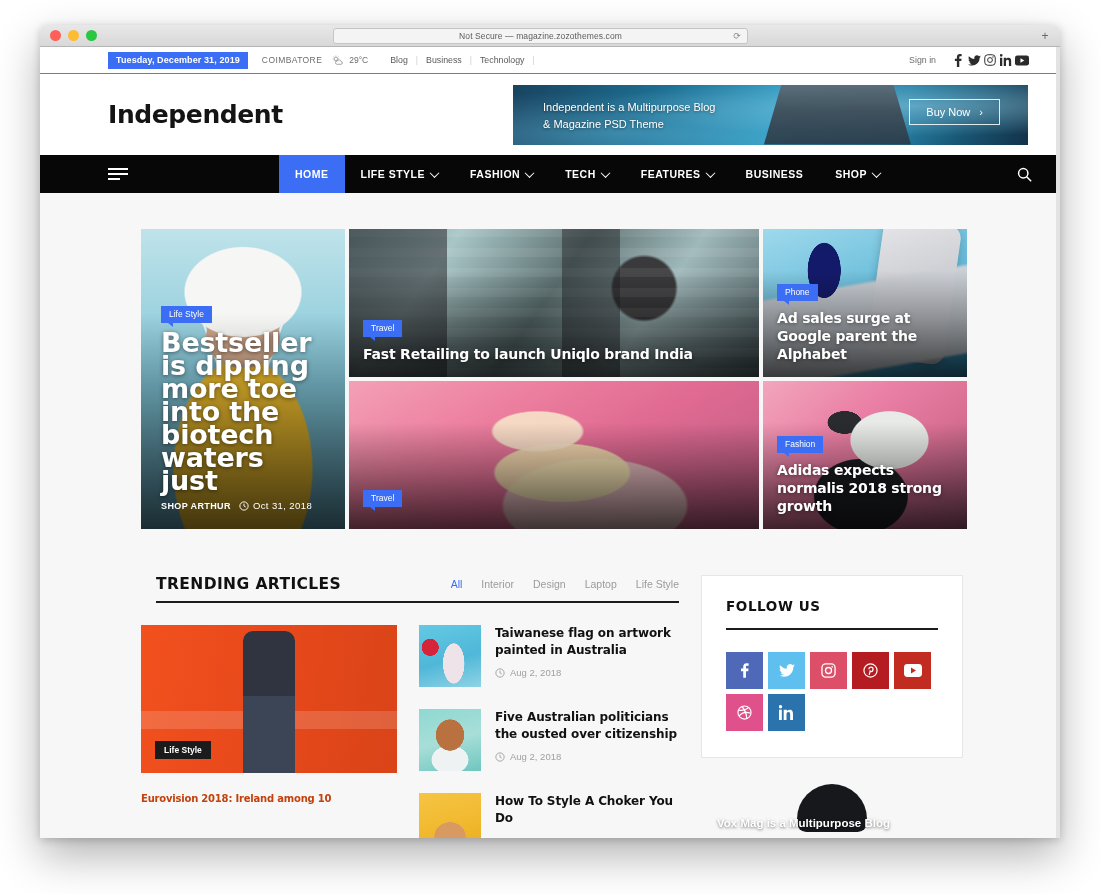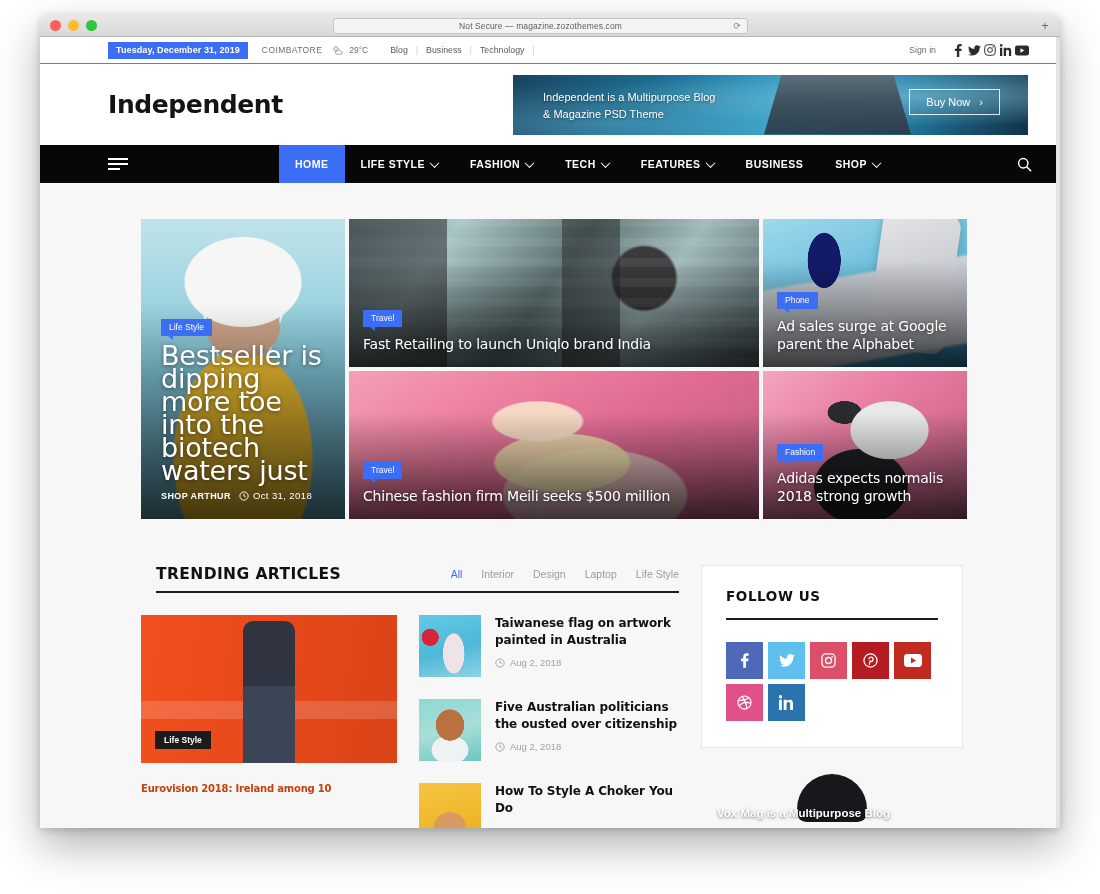--- a/index.html
+++ b/index.html
@@ -11,21 +11,21 @@
   }
 
   
   .desktop {
     position: relative;
     width: 1100px; height: 894px;
     background: #ffffff;
   }
   .browser-window {
     position: absolute;
-    left: 40px; top: 15px;
+    left: 40px; top: 25px;
     width: 1020px; height: 813px;
     background: #ffffff;
     border-radius: 6px 6px 0 0;
     box-shadow: 0 18px 44px rgba(0,0,0,0.30), 0 2px 8px rgba(0,0,0,0.18);
     overflow: hidden;
   }
   .titlebar {
     position: relative;
     height: 22px;
     background: linear-gradient(#e9e8e9, #d9d8d9);
@@ -215,21 +215,21 @@
   .cat::after {
     content: ""; position: absolute;
     left: 7px; bottom: -4px;
     border-left: 5px solid transparent;
     border-right: 0 solid transparent;
     border-top: 4px solid #3b6ef5;
   }
   .card h3 {
     font-family: "DejaVu Sans", sans-serif;
     font-size: 14px; line-height: 18px;
-    font-weight: normal; letter-spacing: -0.2px;
+    font-weight: bold; letter-spacing: -0.2px;
     text-shadow: 0 1px 4px rgba(0,0,0,.5);
   }
   .card.big h3 { font-size: 27px; line-height: 23px; }
   .meta {
     margin-top: 8px;
     display: flex; align-items: center; gap: 8px;
     font-size: 9.5px; letter-spacing: .4px;
   }
   .meta .author { font-weight: bold; font-size: 9px; }
   .meta .clk { display: inline-flex; align-items: center; gap: 4px; }
@@ -607,21 +607,20 @@
                 <span class="cat">Phone</span>
                 <h3>Ad sales surge at Google parent the Alphabet</h3>
               </div>
             </div>
 
             <div class="card">
               <div class="img-travel2"></div>
               <div class="shade"></div>
               <div class="body">
                 <span class="cat">Travel</span>
-                <h3>Chinese fashion firm Meili seeks $500 million</h3>
               </div>
             </div>
 
             <div class="card">
               <div class="img-fashion"></div>
               <div class="shade"></div>
               <div class="body">
                 <span class="cat">Fashion</span>
                 <h3>Adidas expects normalis 2018 strong growth</h3>
               </div>

